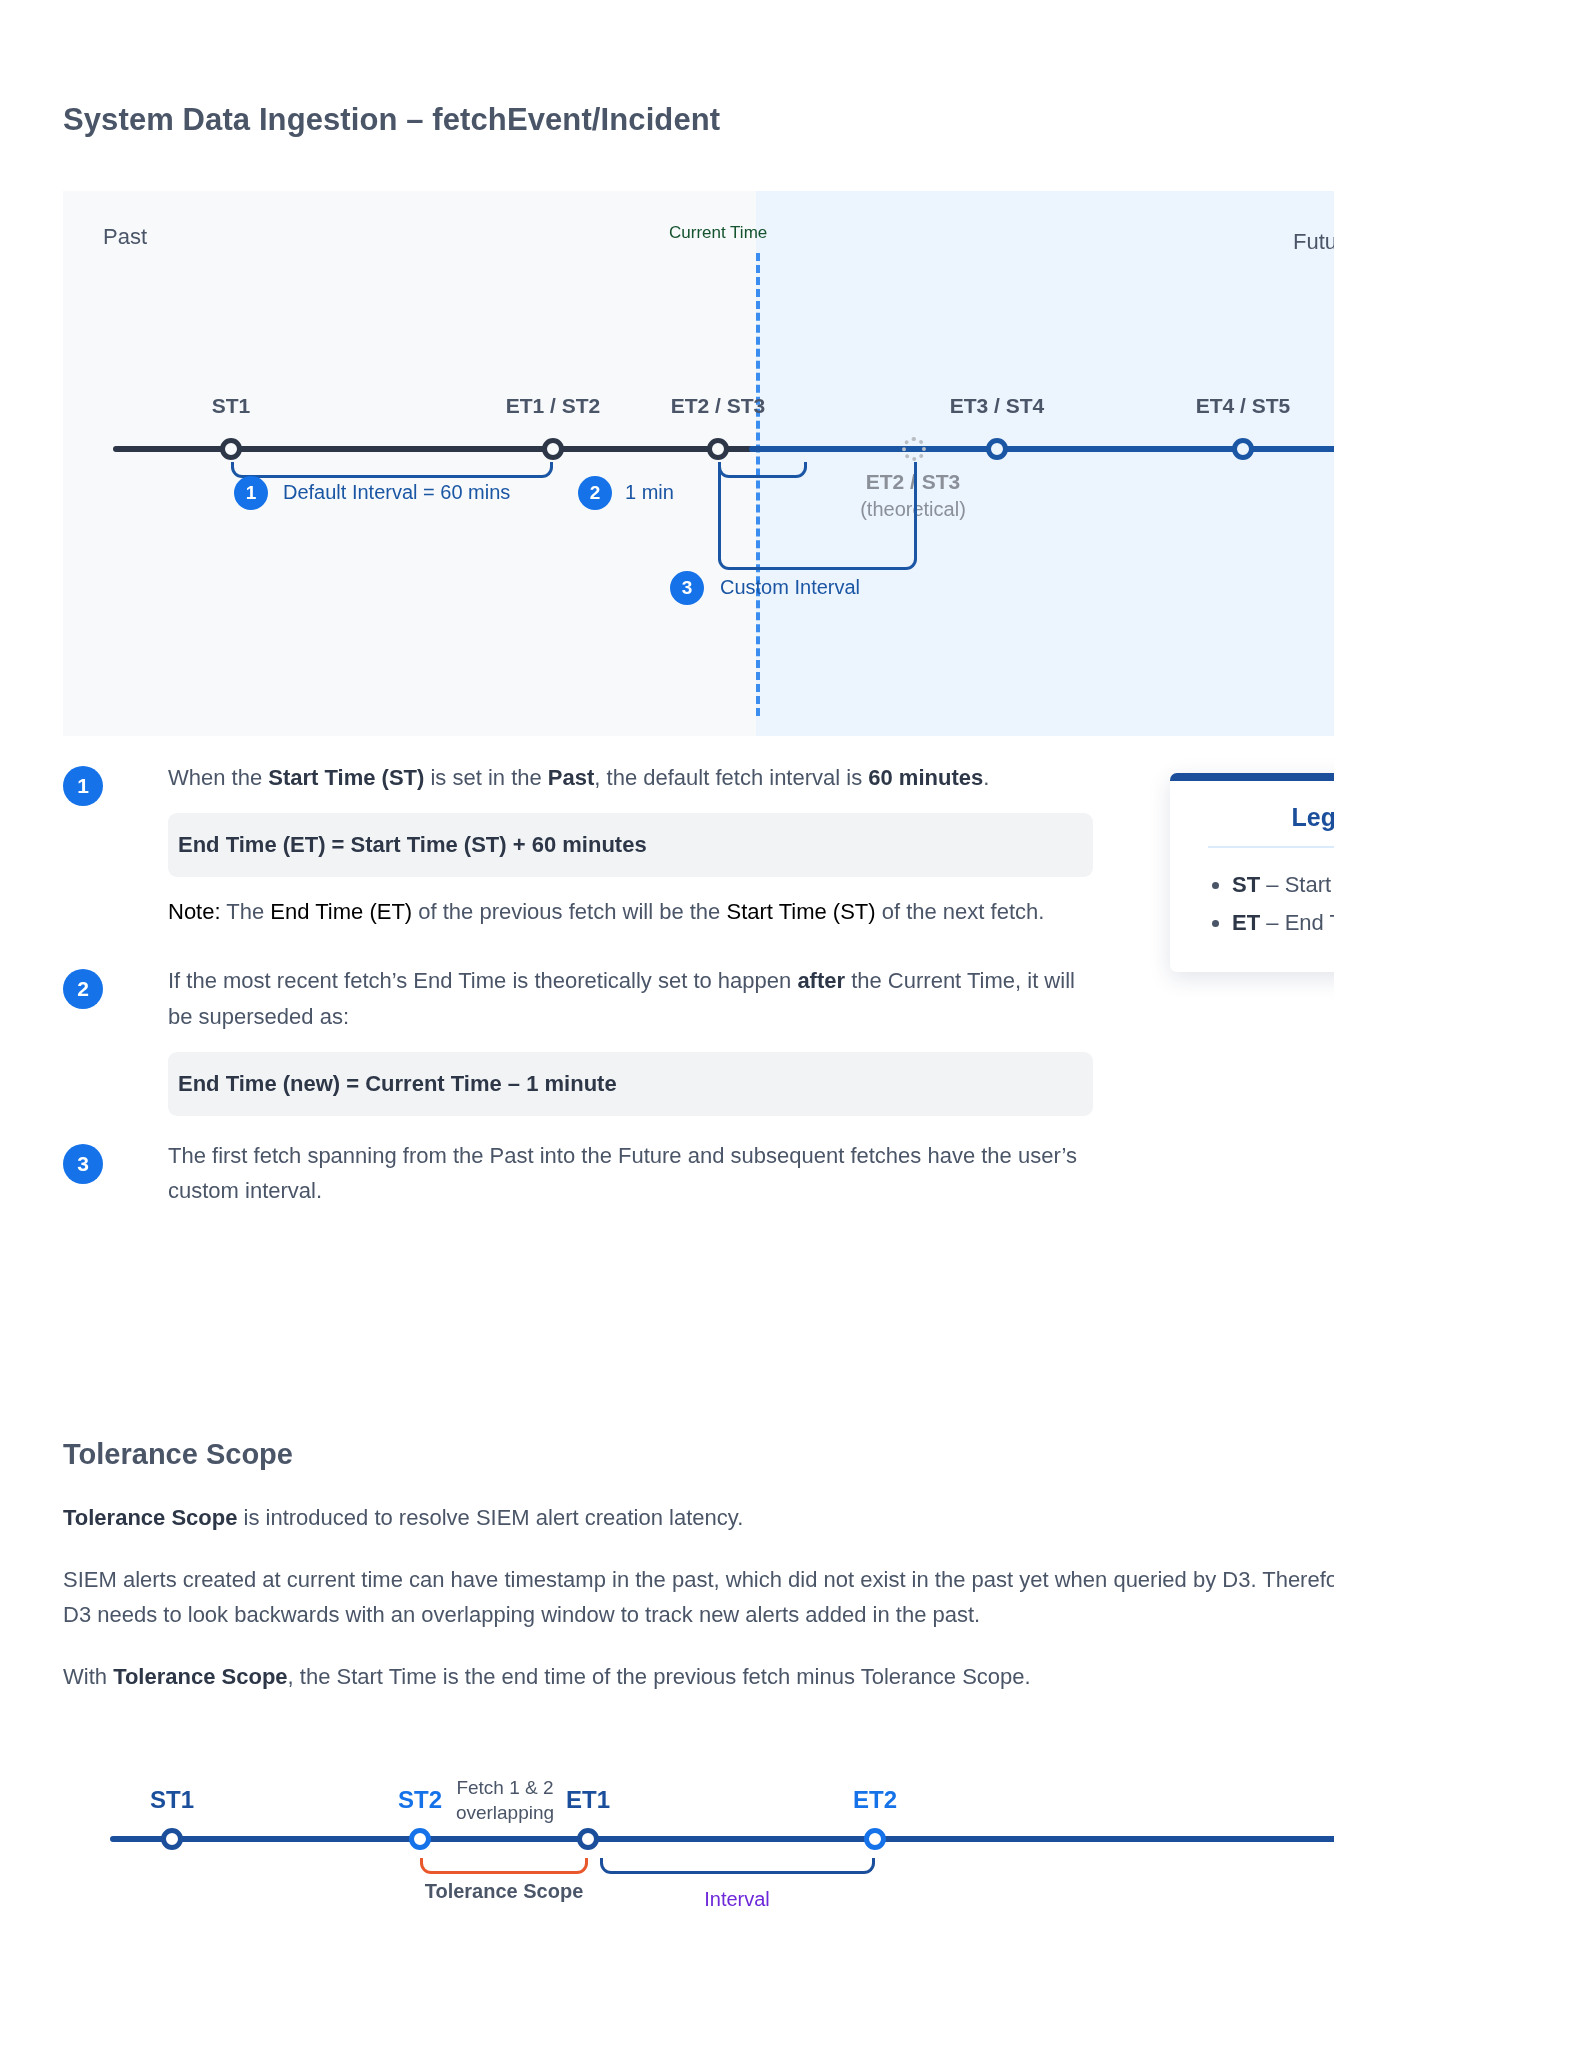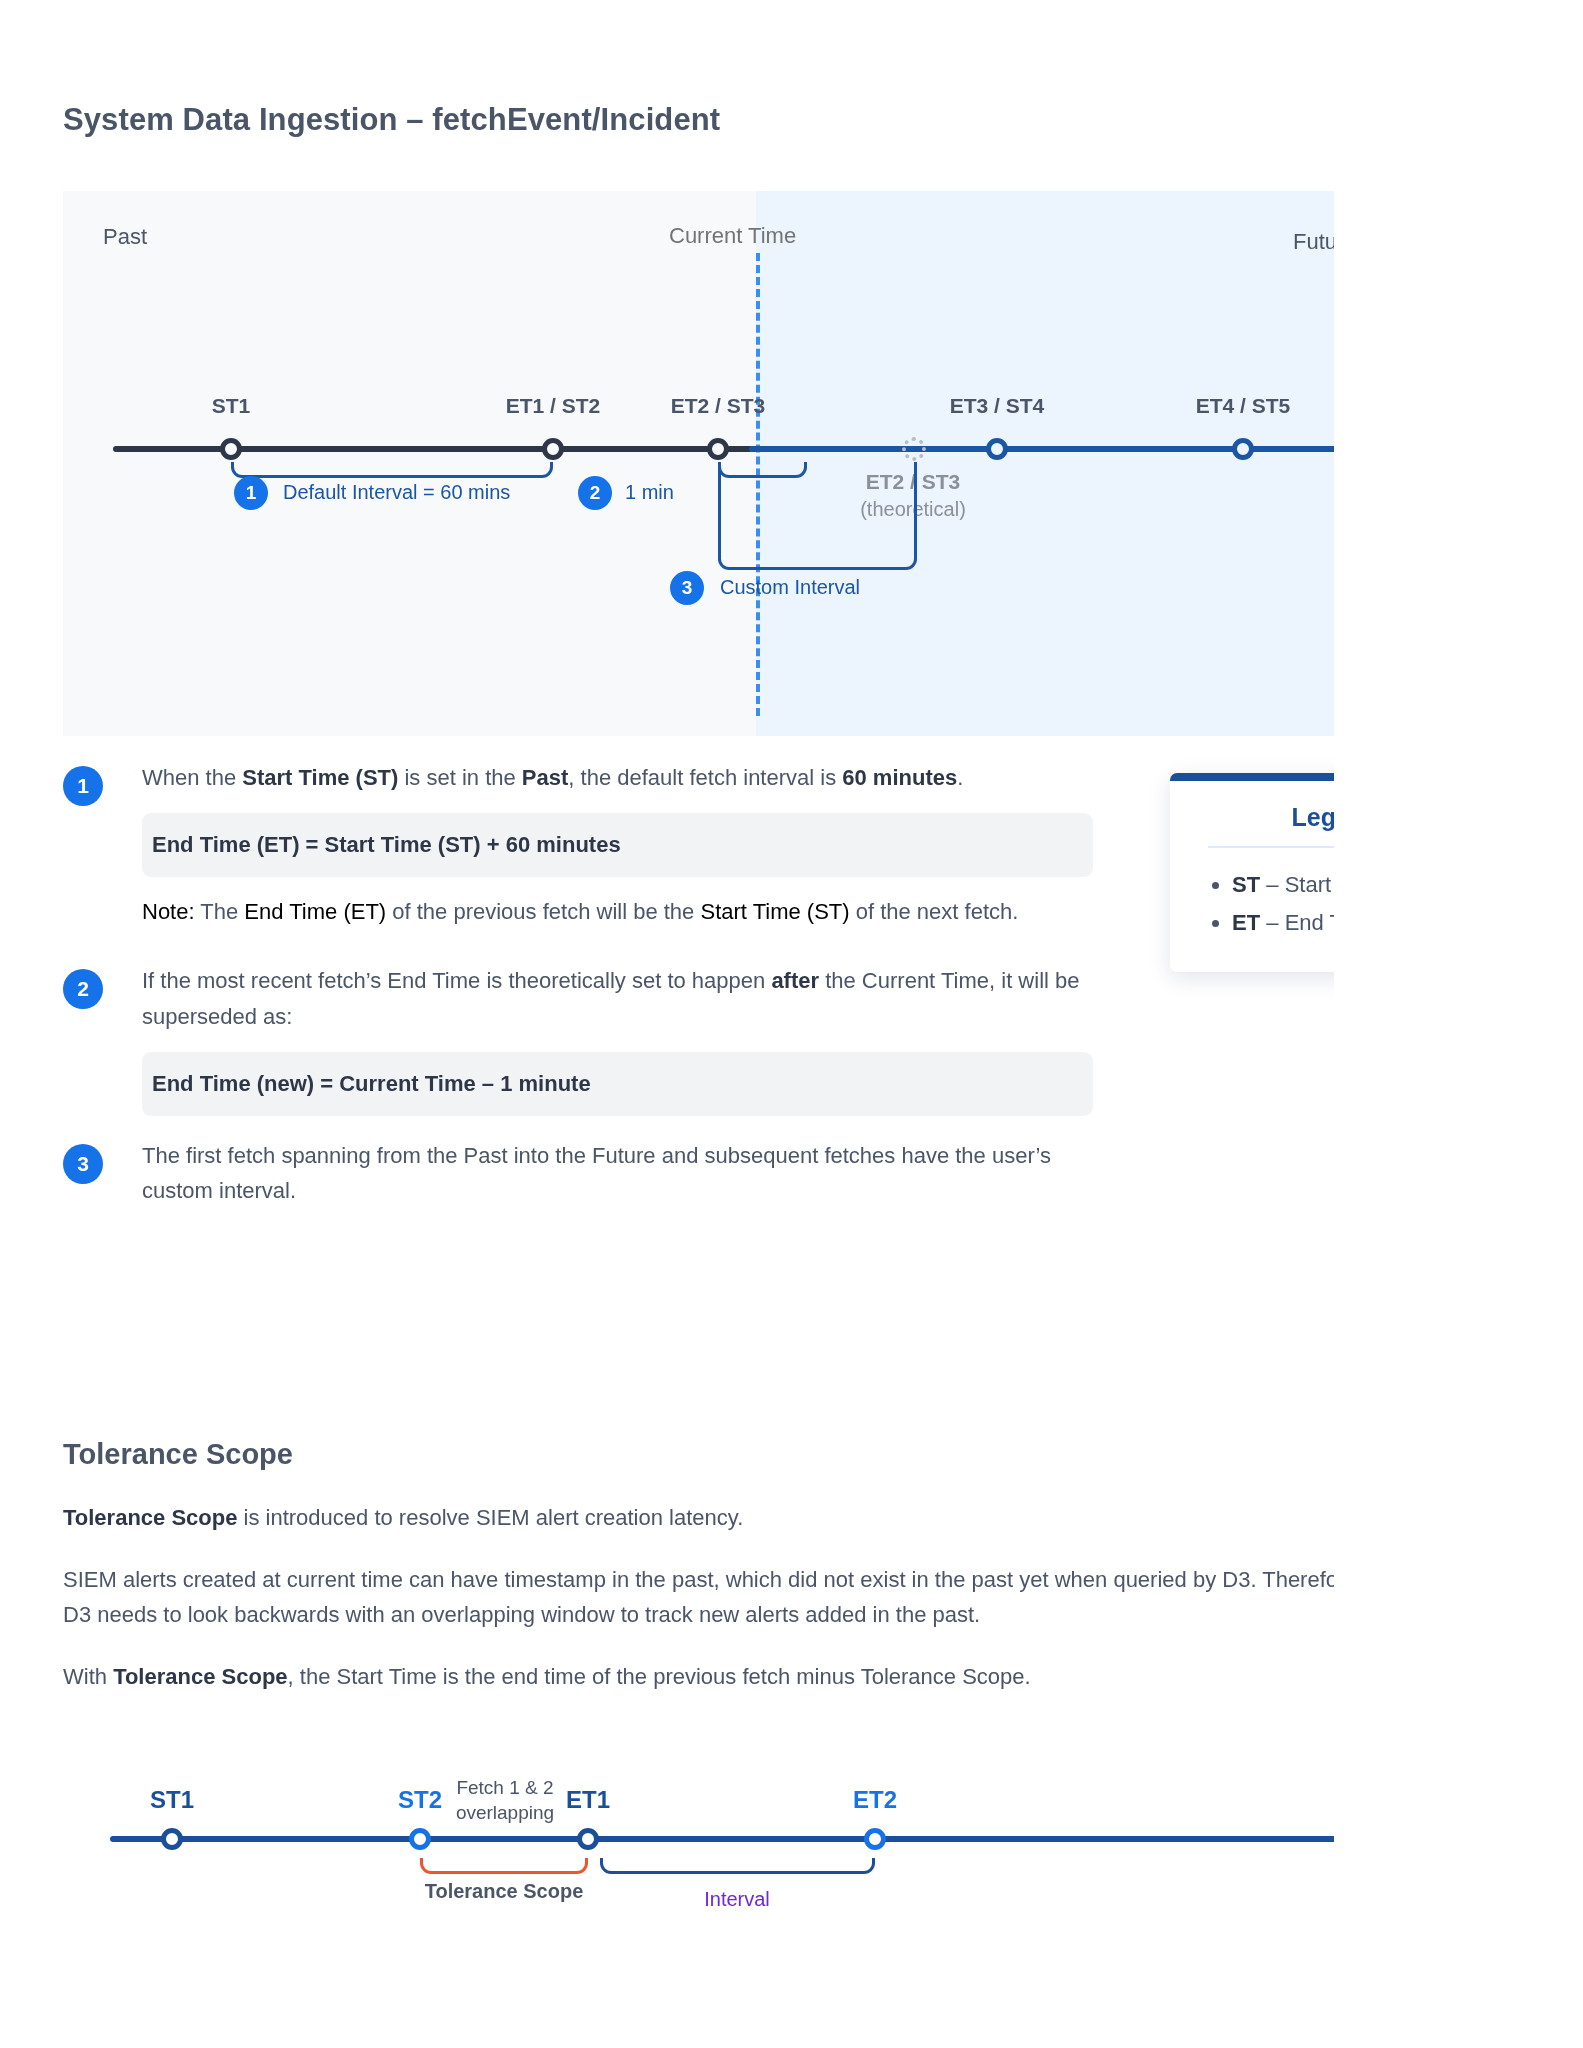--- a/index.html
+++ b/index.html
@@ -27,21 +27,21 @@
     position:absolute;left:693px;top:0;width:744px;height:545px;
     background:#ecf4fd;
   }
   .tl-past-label{
     position:absolute;left:40px;top:33px;font-size:22px;color:#4a5568;
   }
   .tl-future-label{
     position:absolute;left:1230px;top:38px;font-size:22px;color:#4a5568;
   }
   .tl-current-label{
-    position:absolute;left:606px;top:32px;font-size:22px;color:#737373;
+    position:absolute;left:606px;top:32px;font-size:17px;color:#14532d;
     white-space:nowrap;
   }
   .tl-current-dash{
     position:absolute;left:693px;top:62px;width:0;height:463px;
     border-left:4px dashed #3b8ef0;
   }
 
   
   .tl-axis{position:absolute;left:50px;top:255px;width:1355px;height:6px;}
   .ax-dark{position:absolute;left:0;top:0;width:640px;height:6px;background:#2d3748;border-radius:3px;}
@@ -97,21 +97,21 @@
   .theo .t2{font-size:20px;color:#8a8f98;line-height:1.32;}
 
   
   .list{position:absolute;left:63px;top:760px;width:1030px;}
   .item{position:relative;margin-bottom:22px;}
   .num{
     position:absolute;left:0;top:6px;width:40px;height:40px;border-radius:50%;
     background:#1572e8;color:#fff;font-size:21px;font-weight:700;
     display:flex;align-items:center;justify-content:center;
   }
-  .body{margin-left:79px;}
+  .body{margin-left:105px;}
   .ptext{font-size:22px;line-height:1.62;color:#4a5568;margin:0 0 0 0;}
   .ptext b{font-weight:700;color:#2d3748;}
   .formula{
     margin:17px 0 17px 0;background:#f2f3f5;border-radius:9px;
     padding:19px 10px;
     font-size:22px;font-weight:700;color:#2d3748;
   }
   .note{font-size:22px;line-height:1.62;color:#4a5568;margin-top:2px;}
   .note b{font-weight:400;color:#000000;}
 

